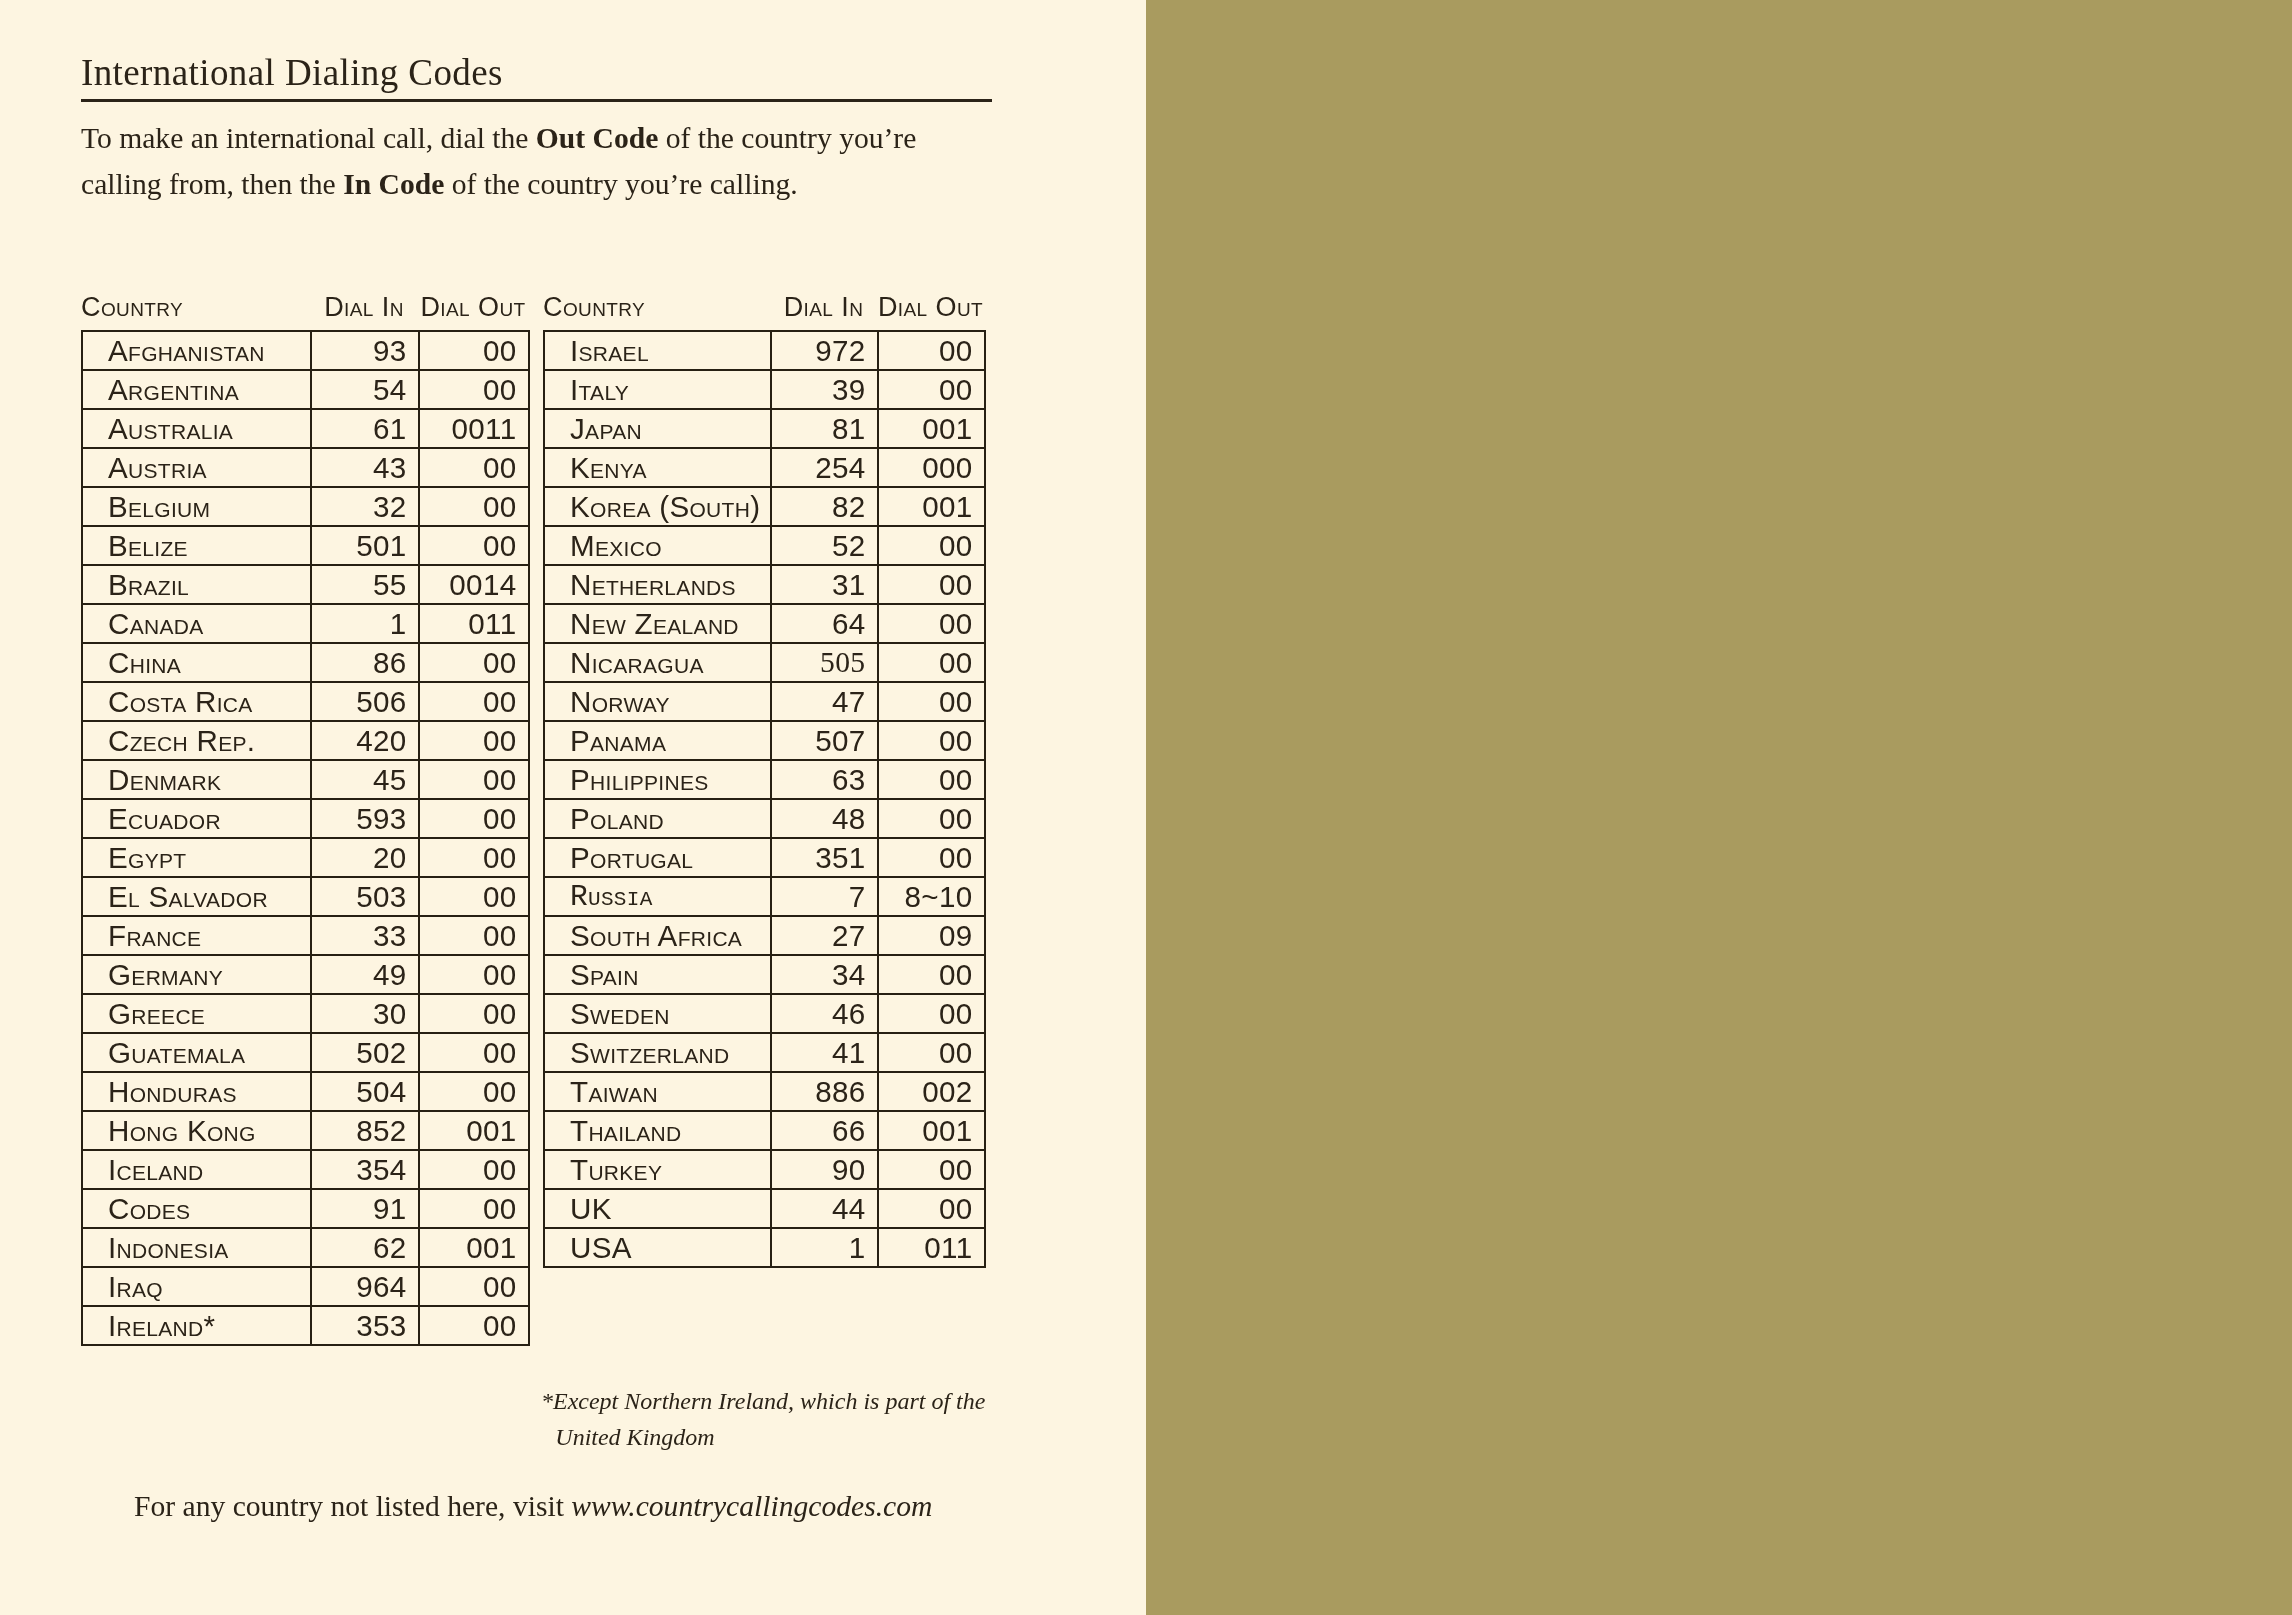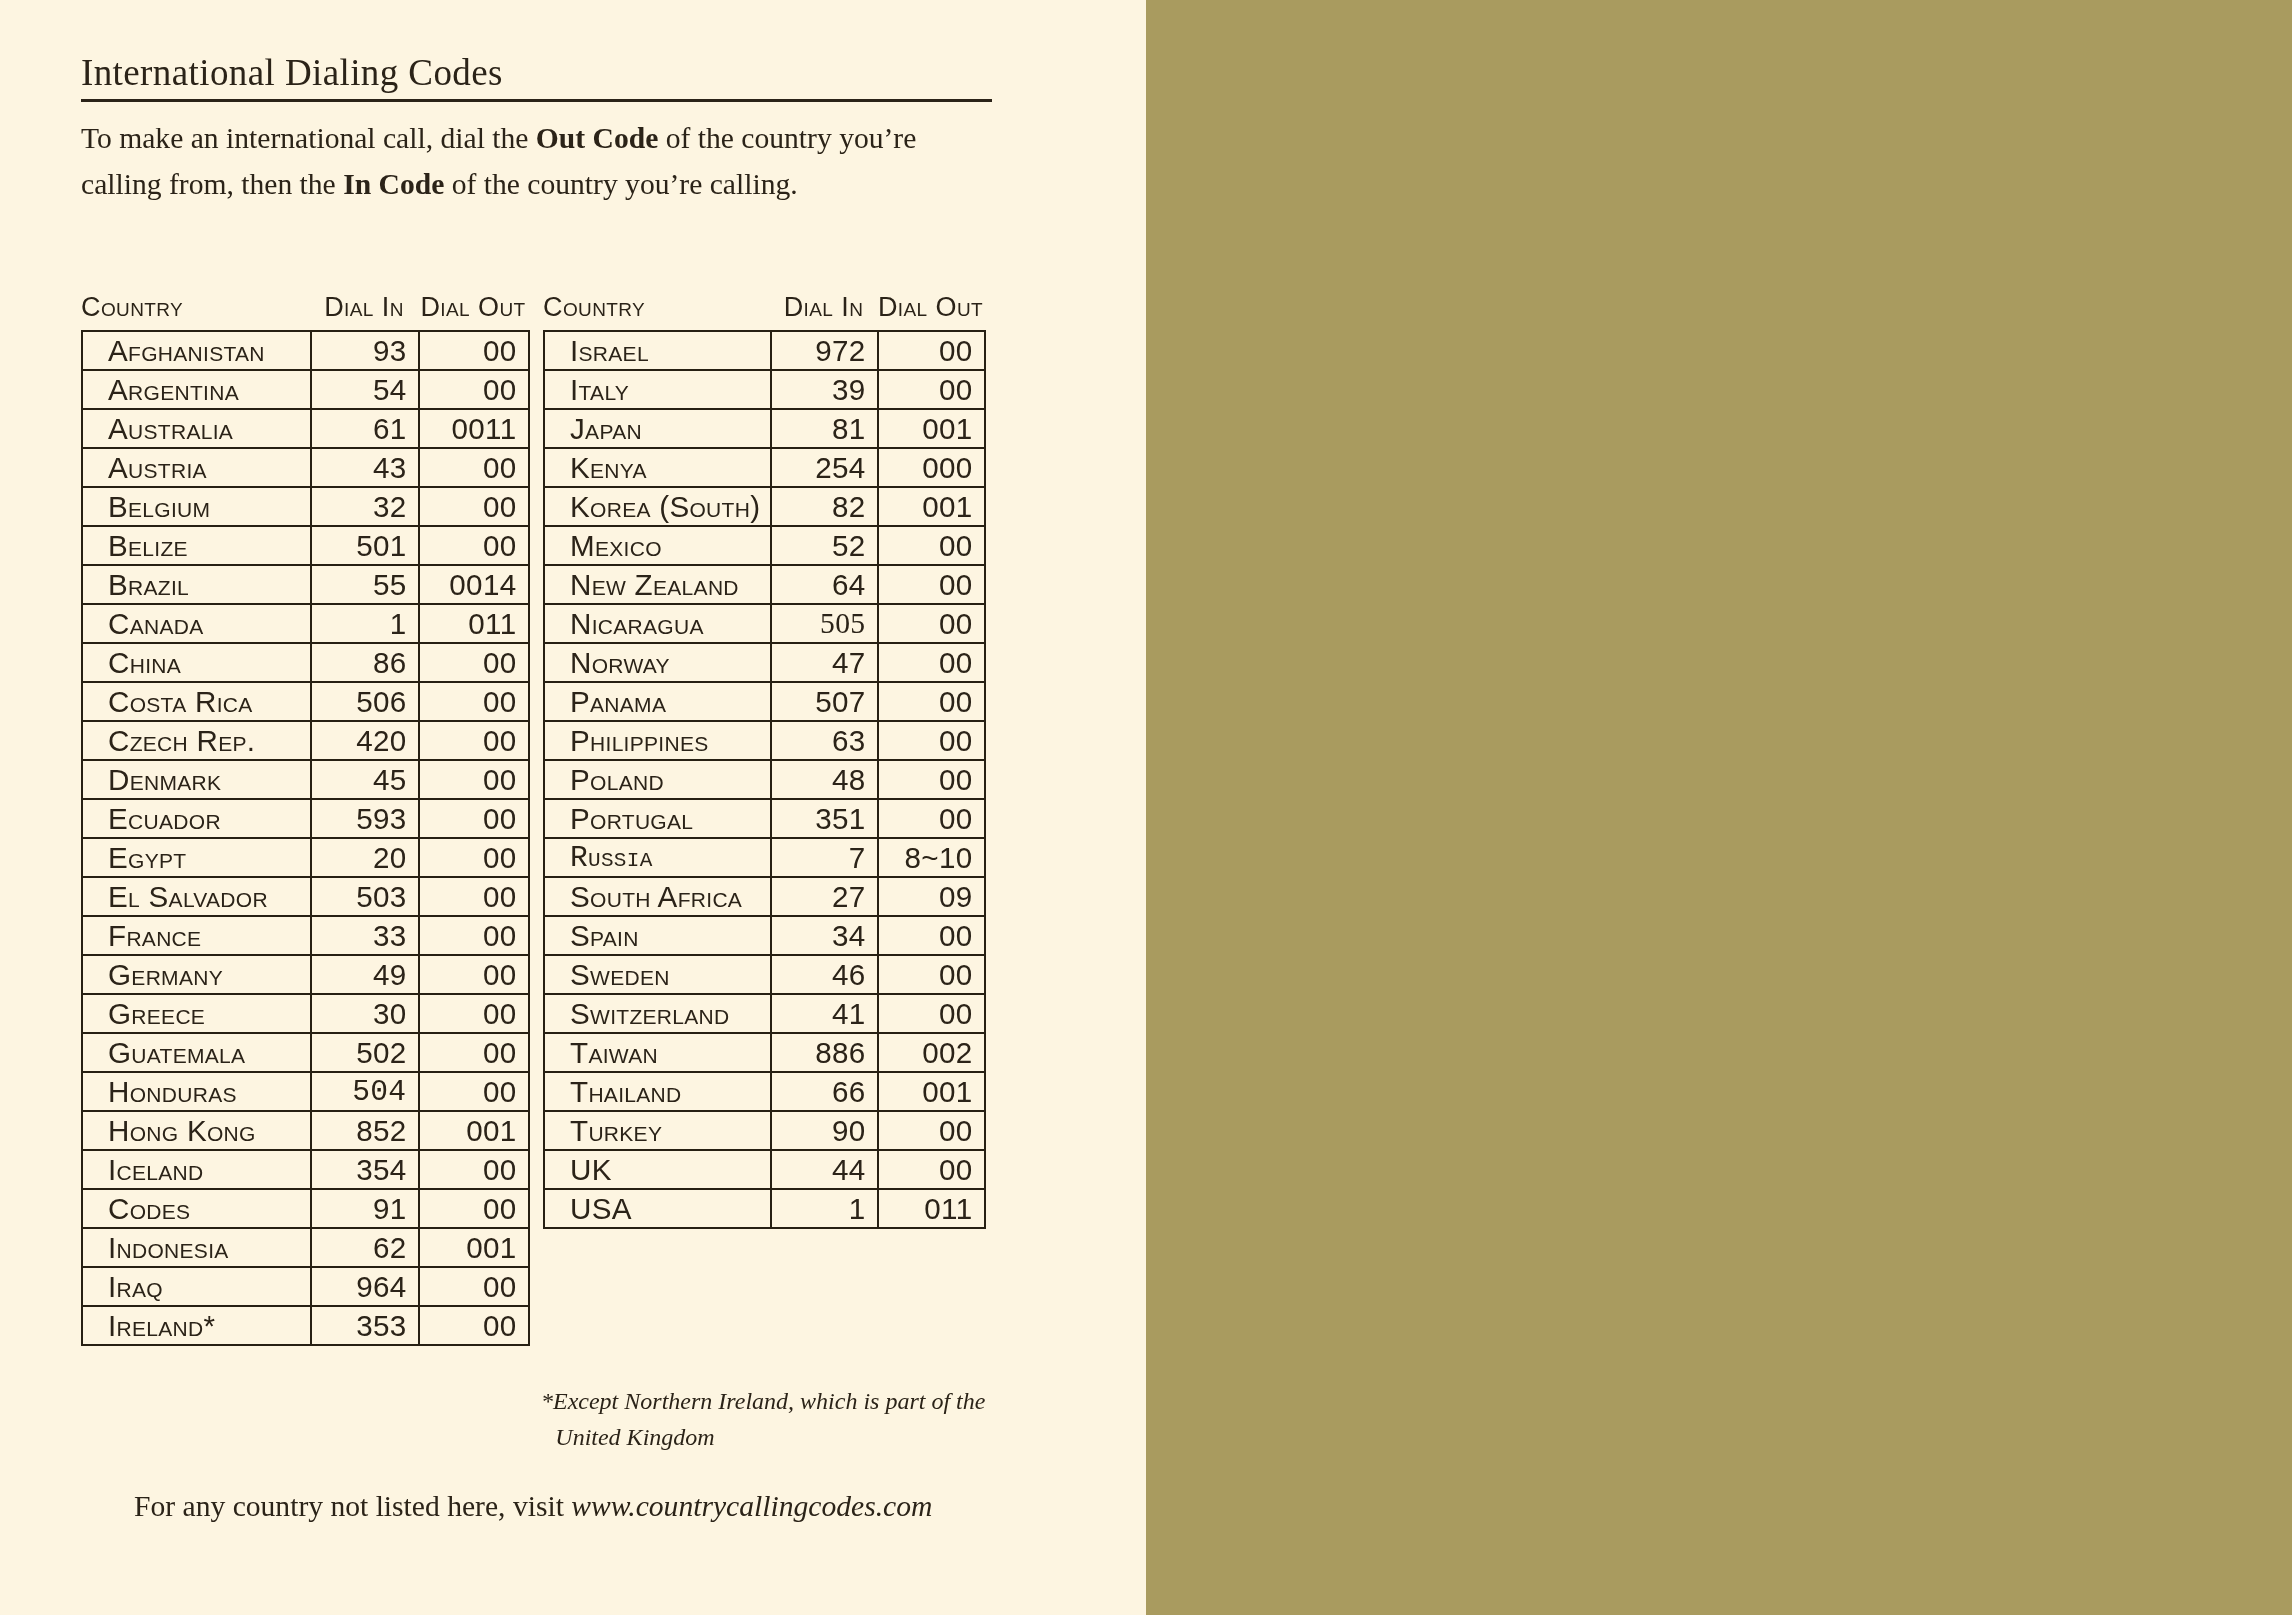--- a/index.html
+++ b/index.html
@@ -164,21 +164,21 @@
               <td class="c-num" style="border: 2.7px solid rgb(39, 32, 19);">30</td>
               <td class="c-num" style="border: 2.7px solid rgb(39, 32, 19);">00</td>
             </tr>
             <tr>
               <td class="c-name" style="border: 2.7px solid rgb(39, 32, 19);">Guatemala</td>
               <td class="c-num" style="border: 2.7px solid rgb(39, 32, 19);">502</td>
               <td class="c-num" style="border: 2.7px solid rgb(39, 32, 19);">00</td>
             </tr>
             <tr>
               <td class="c-name" style="border: 2.7px solid rgb(39, 32, 19);">Honduras</td>
-              <td class="c-num" style="border: 2.7px solid rgb(39, 32, 19); font-family: Liberation Mono, monospace;">504</td>
+              <td class="c-num" style="border: 2.7px solid rgb(39, 32, 19);">504</td>
               <td class="c-num" style="border: 2.7px solid rgb(39, 32, 19);">00</td>
             </tr>
             <tr>
               <td class="c-name" style="border: 2.7px solid rgb(39, 32, 19);">Hong Kong</td>
               <td class="c-num" style="border: 2.7px solid rgb(39, 32, 19);">852</td>
               <td class="c-num" style="border: 2.7px solid rgb(39, 32, 19);">001</td>
             </tr>
             <tr>
               <td class="c-name" style="border: 2.7px solid rgb(39, 32, 19);">Iceland</td>
               <td class="c-num" style="border: 2.7px solid rgb(39, 32, 19);">354</td>
@@ -245,20 +245,25 @@
               <td class="c-name" style="border: 2.7px solid rgb(39, 32, 19);">Korea (South)</td>
               <td class="c-num" style="border: 2.7px solid rgb(39, 32, 19);">82</td>
               <td class="c-num" style="border: 2.7px solid rgb(39, 32, 19);">001</td>
             </tr>
             <tr>
               <td class="c-name" style="border: 2.7px solid rgb(39, 32, 19);">Mexico</td>
               <td class="c-num" style="border: 2.7px solid rgb(39, 32, 19);">52</td>
               <td class="c-num" style="border: 2.7px solid rgb(39, 32, 19);">00</td>
             </tr>
             <tr>
+              <td class="c-name" style="border: 2.7px solid rgb(39, 32, 19);">Netherlands</td>
+              <td class="c-num" style="border: 2.7px solid rgb(39, 32, 19);">31</td>
+              <td class="c-num" style="border: 2.7px solid rgb(39, 32, 19);">00</td>
+            </tr>
+            <tr>
               <td class="c-name" style="border: 2.7px solid rgb(39, 32, 19);">New Zealand</td>
               <td class="c-num" style="border: 2.7px solid rgb(39, 32, 19);">64</td>
               <td class="c-num" style="border: 2.7px solid rgb(39, 32, 19);">00</td>
             </tr>
             <tr>
               <td class="c-name" style="border: 2.7px solid rgb(39, 32, 19);">Nicaragua</td>
               <td class="c-num" style="border: 2.7px solid rgb(39, 32, 19); font-family: Liberation Serif, serif;">505</td>
               <td class="c-num" style="border: 2.7px solid rgb(39, 32, 19);">00</td>
             </tr>
             <tr>

